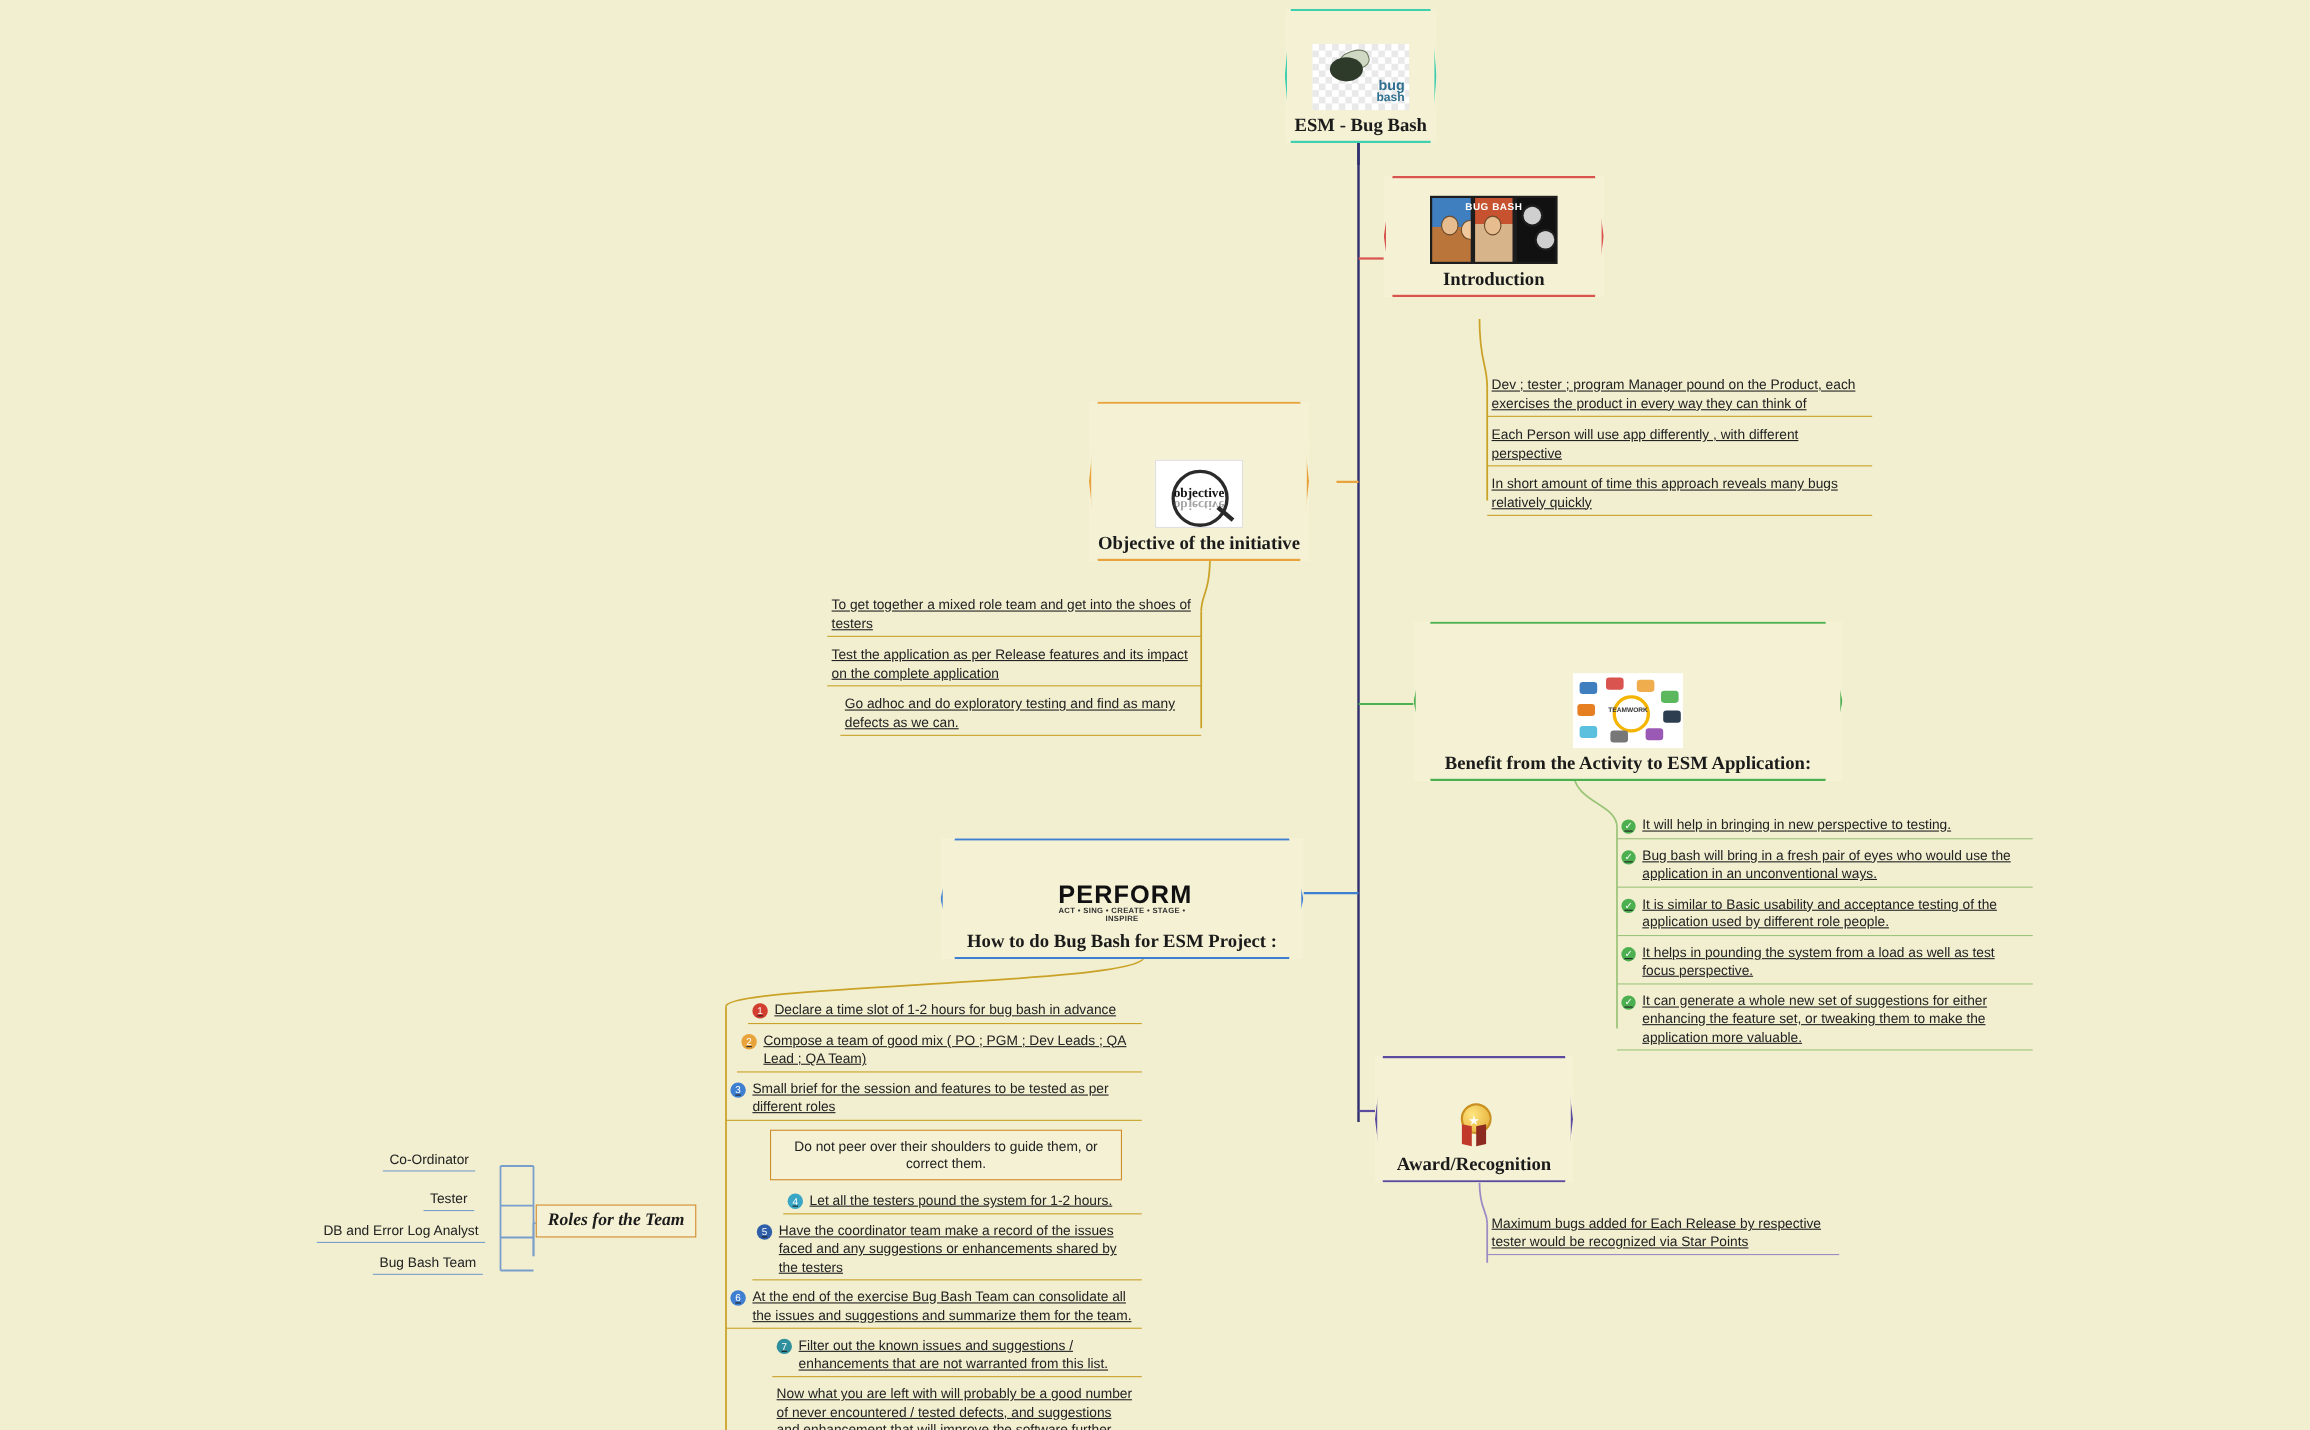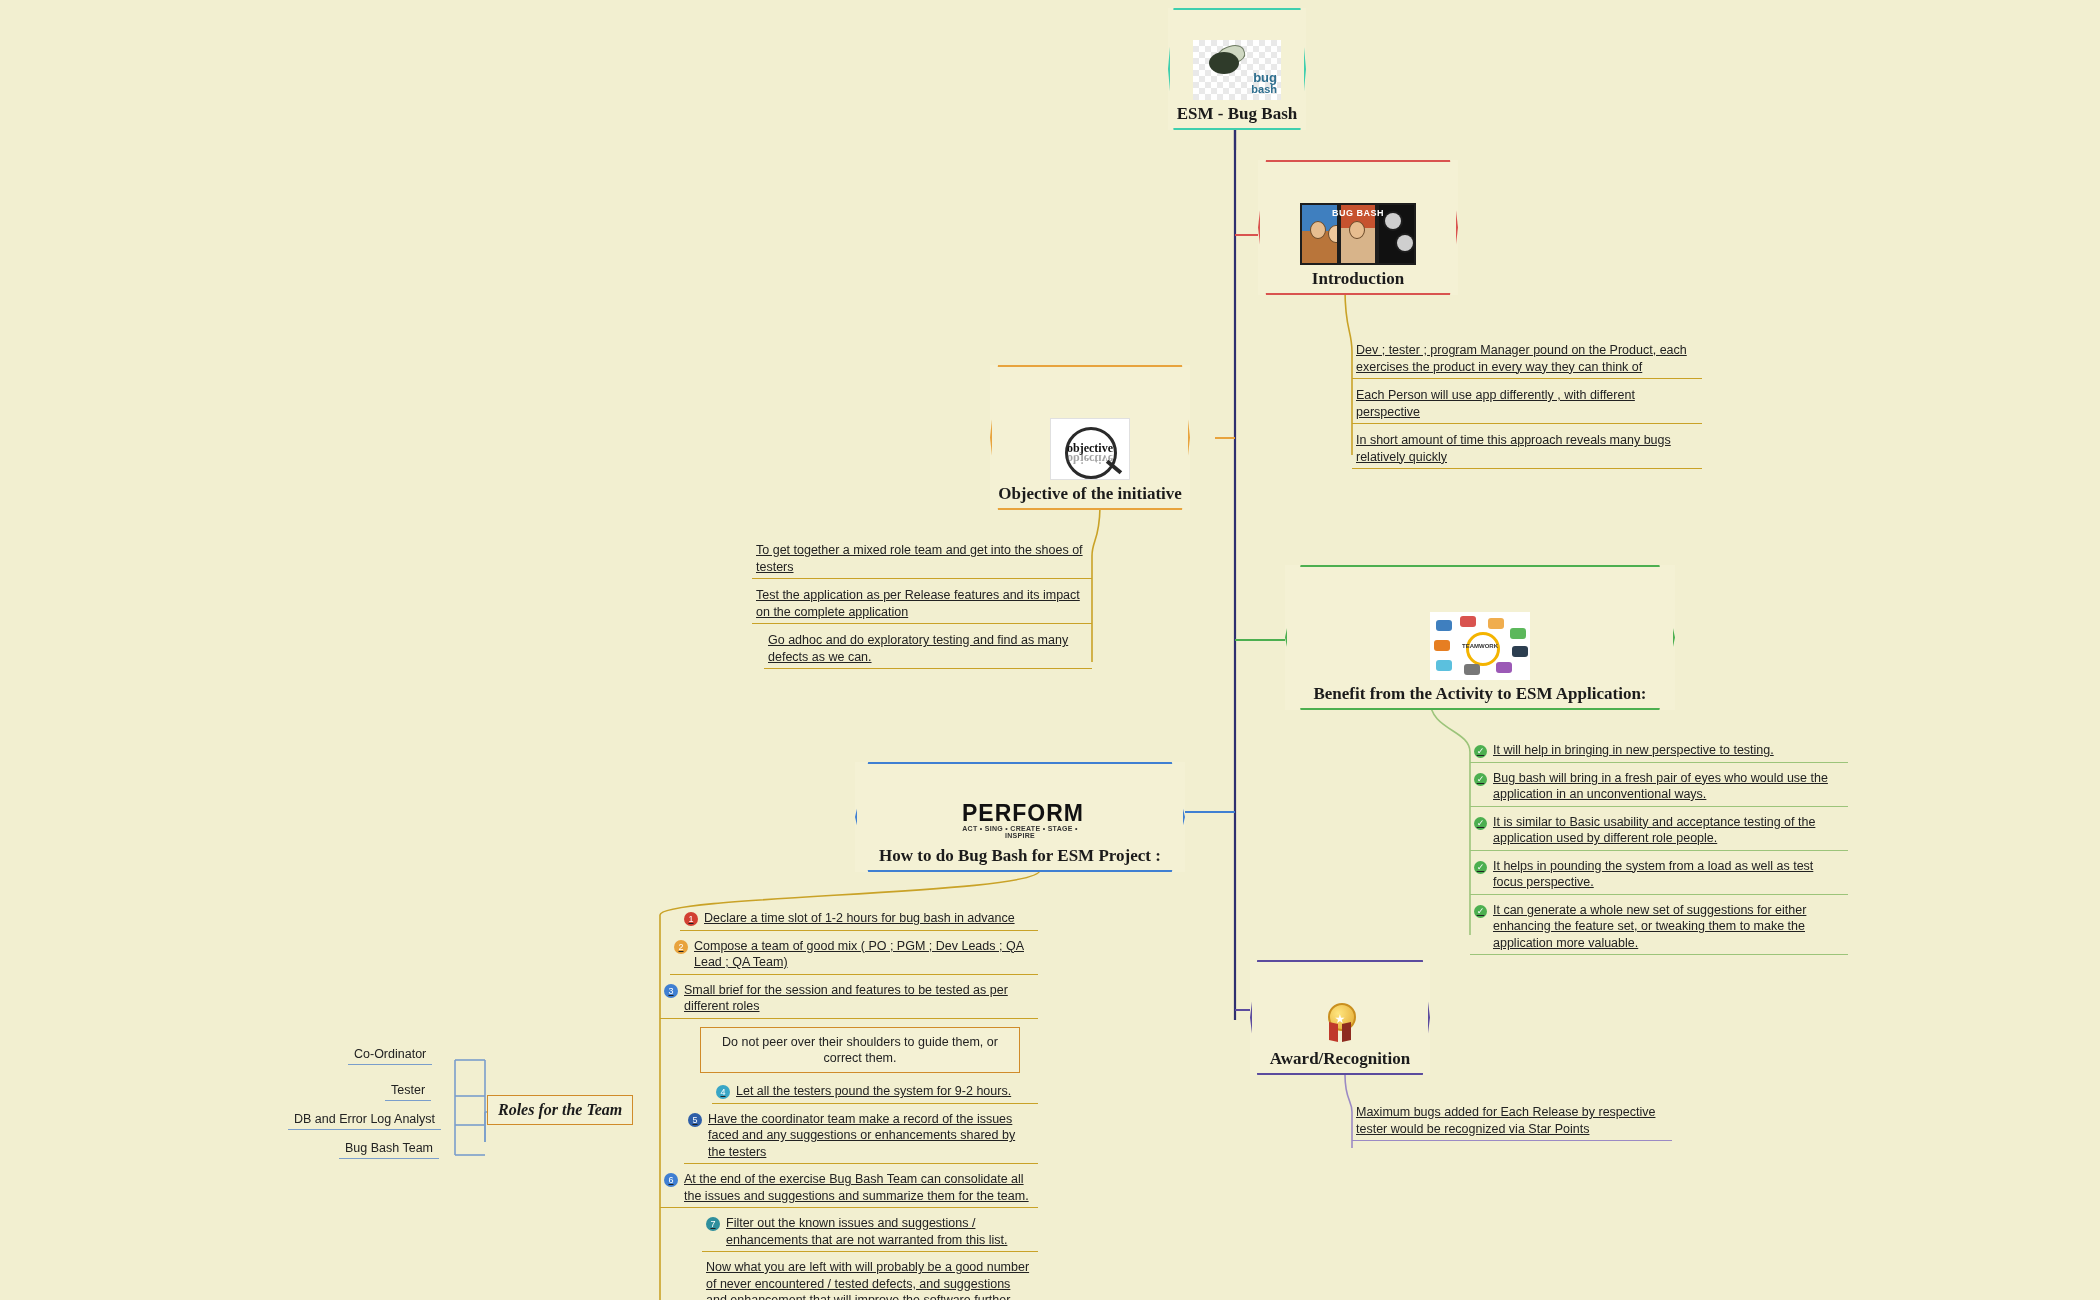--- a/index.html
+++ b/index.html
@@ -345,21 +345,21 @@
     <div class="inner">
       <div class="thumb thumb-bugbash-logo" style="margin-top:8px;">
         <div class="bugwing"></div>
         <div class="bugbody"></div>
         <div class="bbtext">bug<small>bash</small></div>
       </div>
       <div class="title">ESM - Bug Bash</div>
     </div>
   </div>
 
-  <div class="hexnode" style="left:1258px; top:160px; width:200px; height:135px;">
+  <div class="hexnode" style="left:1258px; top:160px; width:200px; height:110px;">
     <div class="hexshape" style="border-color:#d9534f;"></div>
     <div class="inner">
       <div class="thumb thumb-comic" style="margin-top:10px;">
         <div class="panel p1">
             <div class="head"></div>
             <div class="head head2"></div>
           </div>
         <div class="panel p2">
             <div class="head"></div>
           </div>
@@ -492,21 +492,21 @@
         <span class="numicon blue">3</span>
         <span class="rowtext">Small brief for the session and features to be tested as per different roles</span>
       </div>
     </div>
     <div class="boxedrow" style="margin-top:8px; margin-left:40px; width:320px;">
       <span>Do not peer over their shoulders to guide them, or correct them.</span>
     </div>
     <div class="noterow plain" style="margin-top:8px; margin-left:52px; width:326px;">
       <div class="rowflex">
         <span class="numicon cyan">4</span>
-        <span class="rowtext">Let all the testers pound the system for 9-2 hours.</span>
+        <span class="rowtext">Let all the testers pound the system for 1-2 hours.</span>
       </div>
     </div>
     <div class="noterow plain" style="margin-top:5px; margin-left:24px; width:354px;">
       <div class="rowflex">
         <span class="numicon navy">5</span>
         <span class="rowtext">Have the coordinator team make a record of the issues faced and any suggestions or enhancements shared by the testers</span>
       </div>
     </div>
     <div class="noterow plain" style="margin-top:5px; margin-left:0px; width:378px;">
       <div class="rowflex">

